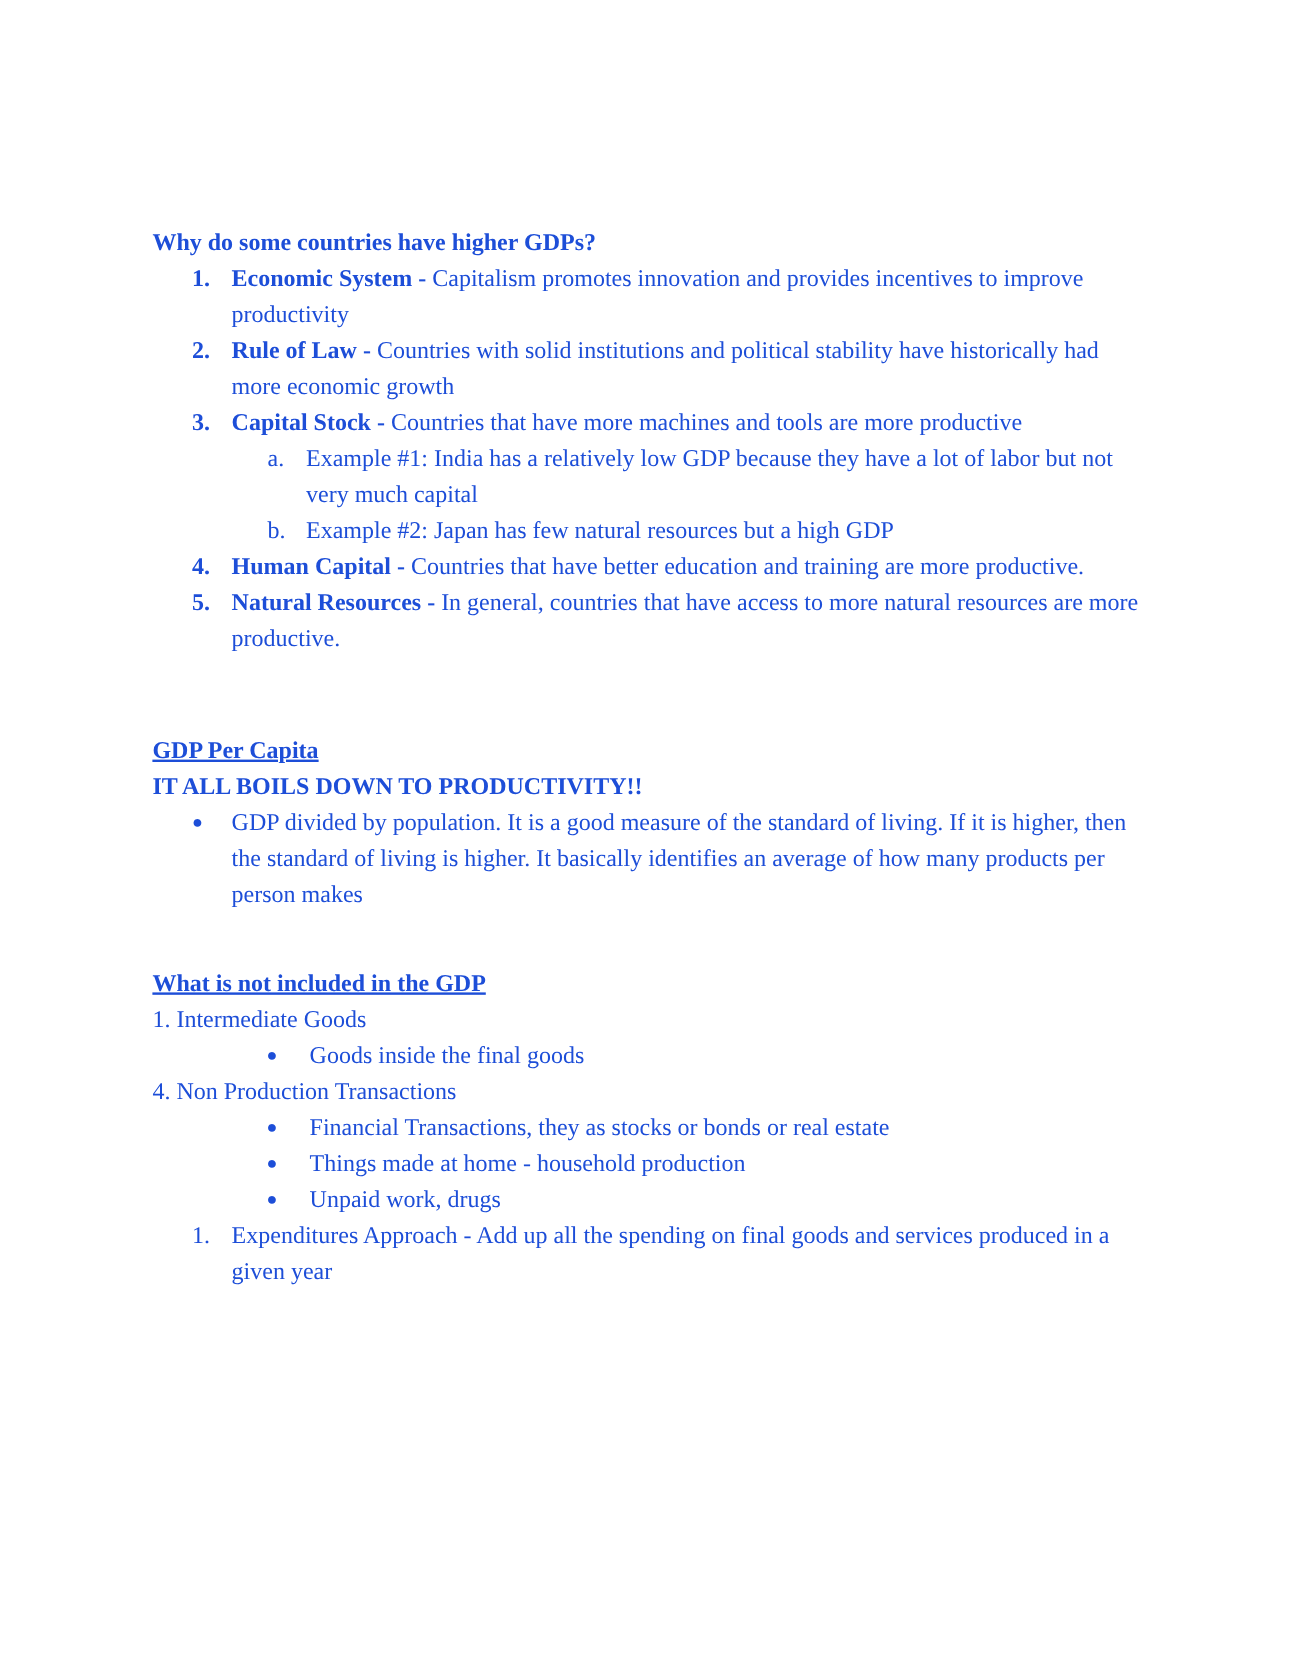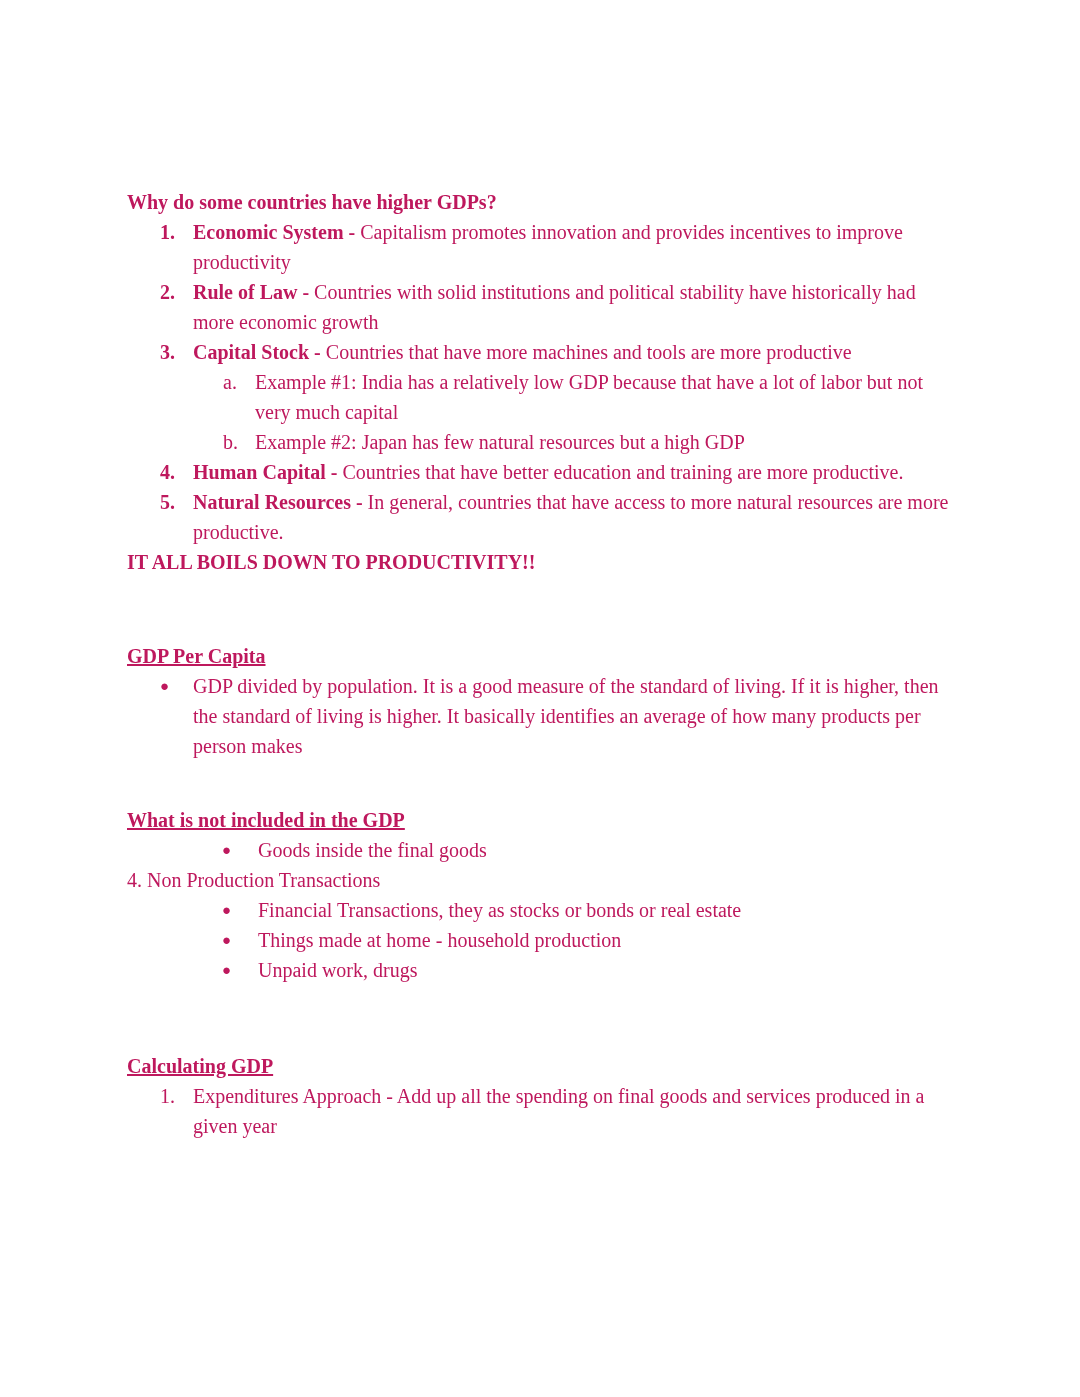--- a/index.html
+++ b/index.html
@@ -2,21 +2,21 @@
 <html><head>
 <meta charset="utf-8">
 <style>
   * { margin: 0; padding: 0; box-sizing: border-box; }
   html, body { background: #ffffff; }
   .page {
     position: relative;
     width: 1080px;
     height: 1397px;
     background: #ffffff;
-    color: #be185d;
+    color: #1d4ed8;
     font-family: "Liberation Serif", serif;
     font-size: 20px;
     line-height: 30px;
     padding: 187px 130px 0 127px;
     overflow: hidden;
   }
   .line { }
   .heading { font-weight: bold; }
   .heading-underline { font-weight: bold; text-decoration: underline; }
   .bold { font-weight: bold; }
@@ -63,51 +63,52 @@
   </div>
 
   <div class="oli">
     <span class="marker bold">3.</span>
     <span class="bold">Capital Stock -</span>
     <span>Countries that have more machines and tools are more productive</span>
   </div>
 
   <div class="exli">
     <span class="marker">a.</span>
-    <span>Example #1: India has a relatively low GDP because that have a lot of labor but not very much capital</span>
+    <span>Example #1: India has a relatively low GDP because they have a lot of labor but not very much capital</span>
   </div>
 
   <div class="exli">
     <span class="marker">b.</span>
     <span>Example #2: Japan has few natural resources but a high GDP</span>
   </div>
 
   <div class="oli">
     <span class="marker bold">4.</span>
     <span class="bold">Human Capital -</span>
     <span>Countries that have better education and training are more productive.</span>
   </div>
 
   <div class="oli">
     <span class="marker bold">5.</span>
     <span class="bold">Natural Resources -</span>
     <span>In general, countries that have access to more natural resources are more productive.</span>
   </div>
 
+  <div class="line heading-underline mt-s2">GDP Per Capita</div>
+
   <div class="line heading">IT ALL BOILS DOWN TO PRODUCTIVITY!!</div>
-
-  <div class="line heading-underline mt-s2">GDP Per Capita</div>
 
   <div class="bul1">
     <span class="marker">●</span>
     <span>GDP divided by population. It is a good measure of the standard of living. If it is higher, then the standard of living is higher. It basically identifies an average of how many products per person makes</span>
   </div>
 
   <div class="line heading-underline mt-s3">What is not included in the GDP</div>
 
+  <div class="line">1. Intermediate Goods</div>
 
   <div class="bul2">
     <span class="marker">●</span>
     <span>Goods inside the final goods</span>
   </div>
 
   <div class="line">4. Non Production Transactions</div>
 
   <div class="bul2">
     <span class="marker">●</span>
@@ -119,20 +120,19 @@
     <span class="marker">●</span>
     <span>Things made at home -</span>
     <span class="underline">household production</span>
   </div>
 
   <div class="bul2">
     <span class="marker">●</span>
     <span>Unpaid work, drugs</span>
   </div>
 
-  <div class="line heading-underline mt-s4">Calculating GDP</div>
 
   <div class="oli">
     <span class="marker">1.</span>
     <span>Expenditures Approach - Add up all the spending on final goods and services produced in a given year</span>
   </div>
 
 </div>
 
 </body></html>

